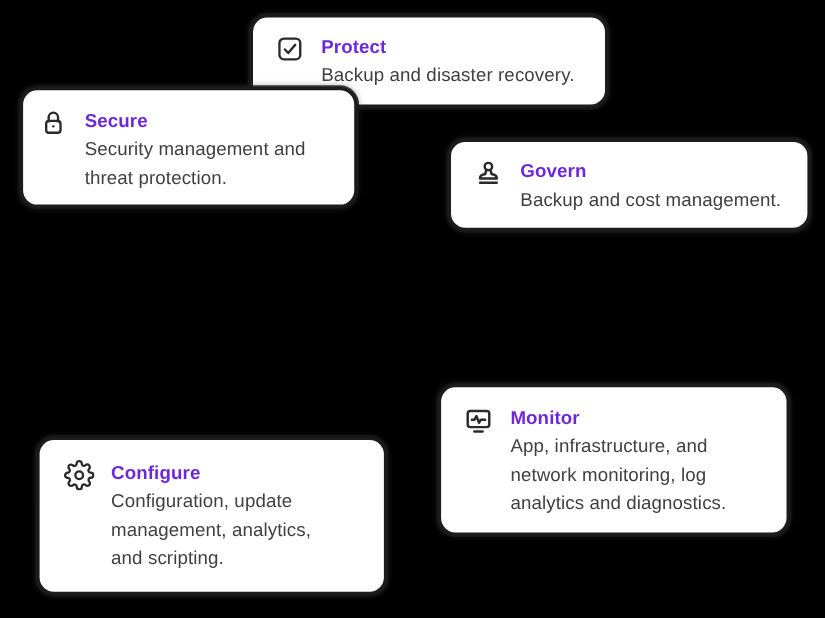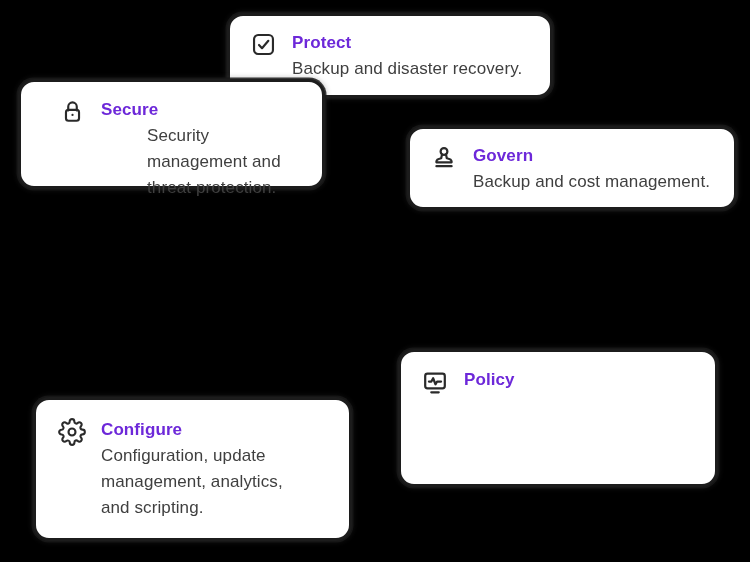--- a/index.html
+++ b/index.html
@@ -50,26 +50,26 @@
   .card-desc {
     font-size: 17px;
     font-weight: 400;
     line-height: 26px;
     color: #3f3f3f;
     letter-spacing: 0.1px;
   }
 
   
   #card-protect   { left: 227px; top: 13px;  width: 326px; height: 85px;  padding: 14px 16px 14px 20px; }
-  #card-secure    { left: 18px;  top: 79px;  width: 307px; height: 110px; padding: 15px 14px 15px 38px; }
+  #card-secure    { left: 18px;  top: 79px;  width: 307px; height: 110px; padding: 15px 14px 15px 14px; }
   #card-govern    { left: 407px; top: 126px; width: 330px; height: 84px;  padding: 14px 14px 24px 20px; }
   #card-monitor   { left: 398px; top: 349px; width: 320px; height: 138px; padding: 15px 14px 15px 20px; }
   #card-configure { left: 33px;  top: 397px; width: 319px; height: 144px; padding: 17px 2px 17px 22px; }
 
-  #card-secure    .card-desc { max-width: 212px; margin-left: 46px; }
+  #card-secure    .card-desc { max-width: 212px; }
   #card-monitor   .card-desc { max-width: 236px; }
   #card-configure .card-desc { max-width: 214px; }
 </style>
 </head>
 <body>
 
 <div id="canvas">
 
   <div class="card" id="card-protect">
     <div class="card-inner">
@@ -121,21 +121,22 @@
   <div class="card" id="card-monitor">
     <div class="card-inner">
       <span class="card-icon">
         <svg width="28" height="28" viewBox="0 0 24 24" fill="none" stroke="currentColor" stroke-width="1.9" stroke-linecap="round" stroke-linejoin="round">
           <rect x="3.6" y="4.8" width="16.8" height="12.6" rx="2"></rect>
           <path d="M6.8 11.6h2.1l1.5-2.8 2 5.2 1.4-2.4h3.4"></path>
           <line x1="8.8" y1="20.8" x2="15.2" y2="20.8"></line>
         </svg>
       </span>
       <span class="card-text">
-        <div class="card-title">Policy</div>
+        <div class="card-title">Monitor</div>
+        <div class="card-desc">App, infrastructure, and network monitoring, log analytics and diagnostics.</div>
       </span>
     </div>
   </div>
 
   <div class="card" id="card-configure">
     <div class="card-inner">
       <span class="card-icon">
         <svg width="28" height="28" viewBox="0 0 24 24" fill="none" stroke="currentColor" stroke-width="1.8" stroke-linecap="round" stroke-linejoin="round">
           <circle cx="12" cy="12" r="3"></circle>
           <path d="M19.4 15a1.65 1.65 0 0 0 .33 1.82l.06.06a2 2 0 0 1 0 2.83 2 2 0 0 1-2.83 0l-.06-.06a1.65 1.65 0 0 0-1.82-.33 1.65 1.65 0 0 0-1 1.51V21a2 2 0 0 1-2 2 2 2 0 0 1-2-2v-.09A1.65 1.65 0 0 0 9 19.4a1.65 1.65 0 0 0-1.82.33l-.06.06a2 2 0 0 1-2.83 0 2 2 0 0 1 0-2.83l.06-.06a1.65 1.65 0 0 0 .33-1.82 1.65 1.65 0 0 0-1.51-1H3a2 2 0 0 1-2-2 2 2 0 0 1 2-2h.09A1.65 1.65 0 0 0 4.6 9a1.65 1.65 0 0 0-.33-1.82l-.06-.06a2 2 0 0 1 0-2.83 2 2 0 0 1 2.83 0l.06.06a1.65 1.65 0 0 0 1.82.33H9a1.65 1.65 0 0 0 1-1.51V3a2 2 0 0 1 2-2 2 2 0 0 1 2 2v.09a1.65 1.65 0 0 0 1 1.51 1.65 1.65 0 0 0 1.82-.33l.06-.06a2 2 0 0 1 2.83 0 2 2 0 0 1 0 2.83l-.06.06a1.65 1.65 0 0 0-.33 1.82V9a1.65 1.65 0 0 0 1.51 1H21a2 2 0 0 1 2 2 2 2 0 0 1-2 2h-.09a1.65 1.65 0 0 0-1.51 1z"></path>

